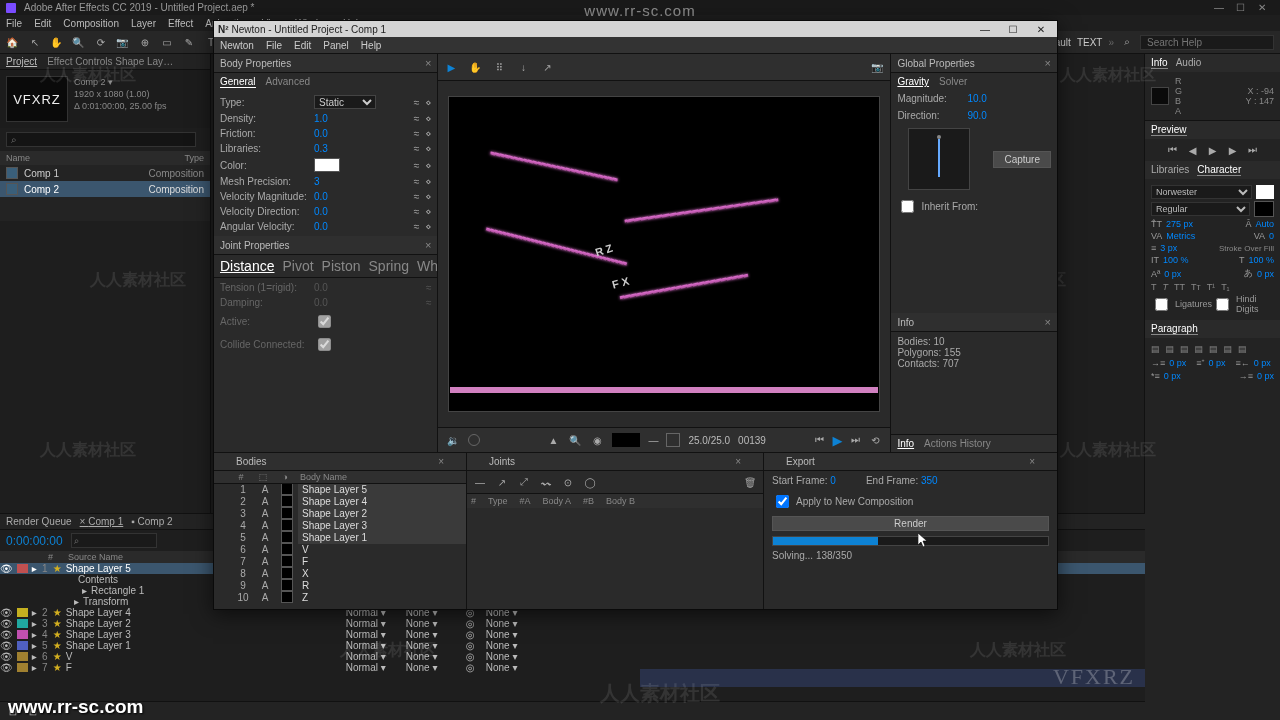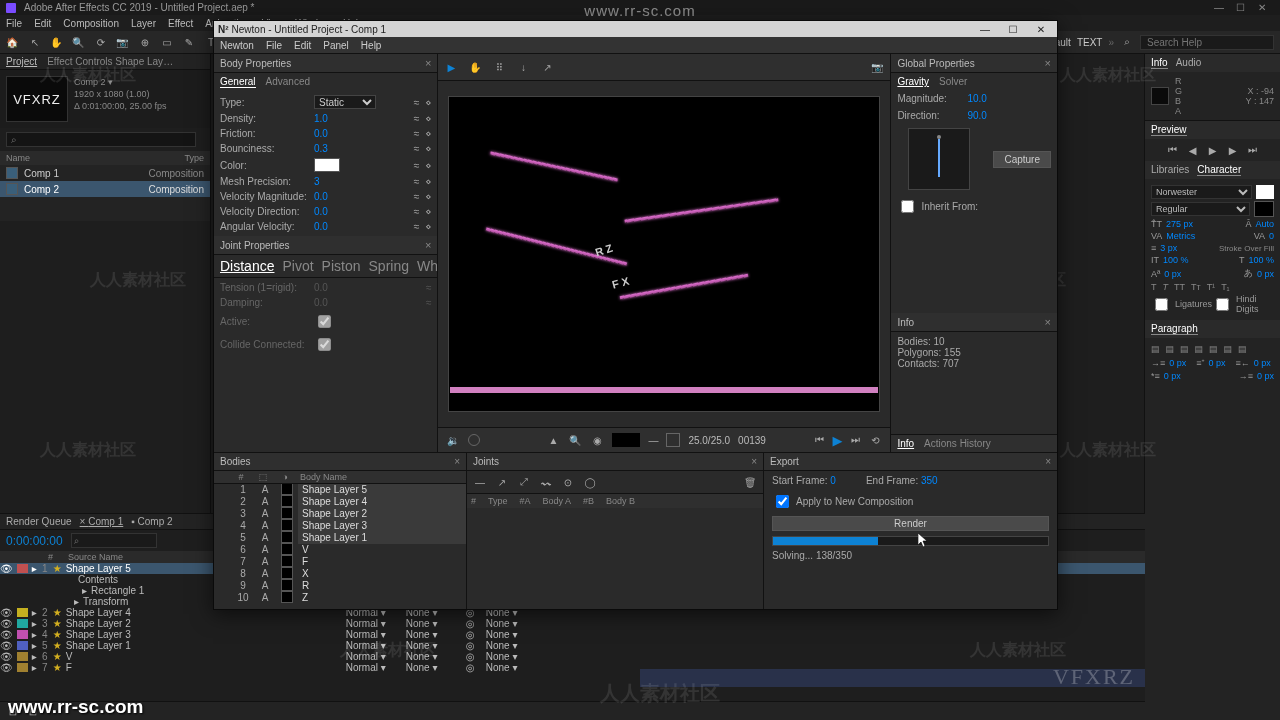--- a/index.html
+++ b/index.html
@@ -79,21 +79,21 @@
 .gp-row .lbl{width:70px;color:#aaa}
 .gp-row .val{color:#08f}
 .gravity-box{margin:4px auto;width:60px;height:60px;background:#1a1a1a;border:1px solid #444;position:relative}
 .gravity-box .dot{position:absolute;left:28px;top:6px;width:4px;height:4px;background:#888;border-radius:50%}
 .gravity-box .arrow{position:absolute;left:29px;top:10px;width:2px;height:38px;background:#6af}
 .capture-btn{background:#4a4a4a;border:1px solid #555;color:#ccc;font-size:10px;padding:2px 10px;margin-left:auto;margin-right:6px}
 .inherit{display:flex;align-items:center;gap:4px;padding:3px 6px;color:#aaa;font-size:10px}
 .info-box{padding:4px 6px;color:#aaa;font-size:10px;flex:1}
 .nw-bottom{height:156px;display:flex;background:#2a2a2a;border-top:1px solid #111}
 .bodies-panel{width:252px;border-right:1px solid #111;display:flex;flex-direction:column}
-.bodies-hdr{background:#2f2f2f;padding:3px 6px;color:#bbb;font-size:10px;border-bottom:1px solid #111;display:flex}
+.bodies-hdr{background:#2f2f2f;padding:3px 22px;color:#bbb;font-size:10px;border-bottom:1px solid #111;display:flex}
 .bodies-hdr .x{margin-left:auto;color:#888}
 .bodies-cols{display:flex;background:#2f2f2f;font-size:9px;color:#888;padding:1px 0;border-bottom:1px solid #111}
 .bodies-cols .c{text-align:center}
 .bodies-cols .c1{width:16px}.bodies-cols .c2{width:22px}.bodies-cols .c3{width:22px}.bodies-cols .c4{width:22px}.bodies-cols .c5{flex:1;padding-left:4px;text-align:left}
 .bodies-list{flex:1;overflow:hidden}
 .body-row{display:flex;font-size:10px;align-items:center;height:12px;line-height:12px}
 .body-row .c{text-align:center}
 .body-row .c1{width:16px;background:#666;margin:0 1px}
 .body-row .c2{width:22px;color:#aaa}
 .body-row .c3{width:22px;color:#aaa}
@@ -507,21 +507,21 @@
           </div>
           <div class="prop-row">
             <span class="lbl">Friction:</span>
             <span class="val">0.0</span>
             <span class="ic">
               <span>≈</span>
               <span>⋄</span>
             </span>
           </div>
           <div class="prop-row">
-            <span class="lbl">Bounciness:</span>
+            <span class="lbl">Libraries:</span>
             <span class="val">0.3</span>
             <span class="ic">
               <span>≈</span>
               <span>⋄</span>
             </span>
           </div>
           <div class="prop-row">
             <span class="lbl">Color:</span>
             <span class="swatch"></span>
             <span class="ic">

